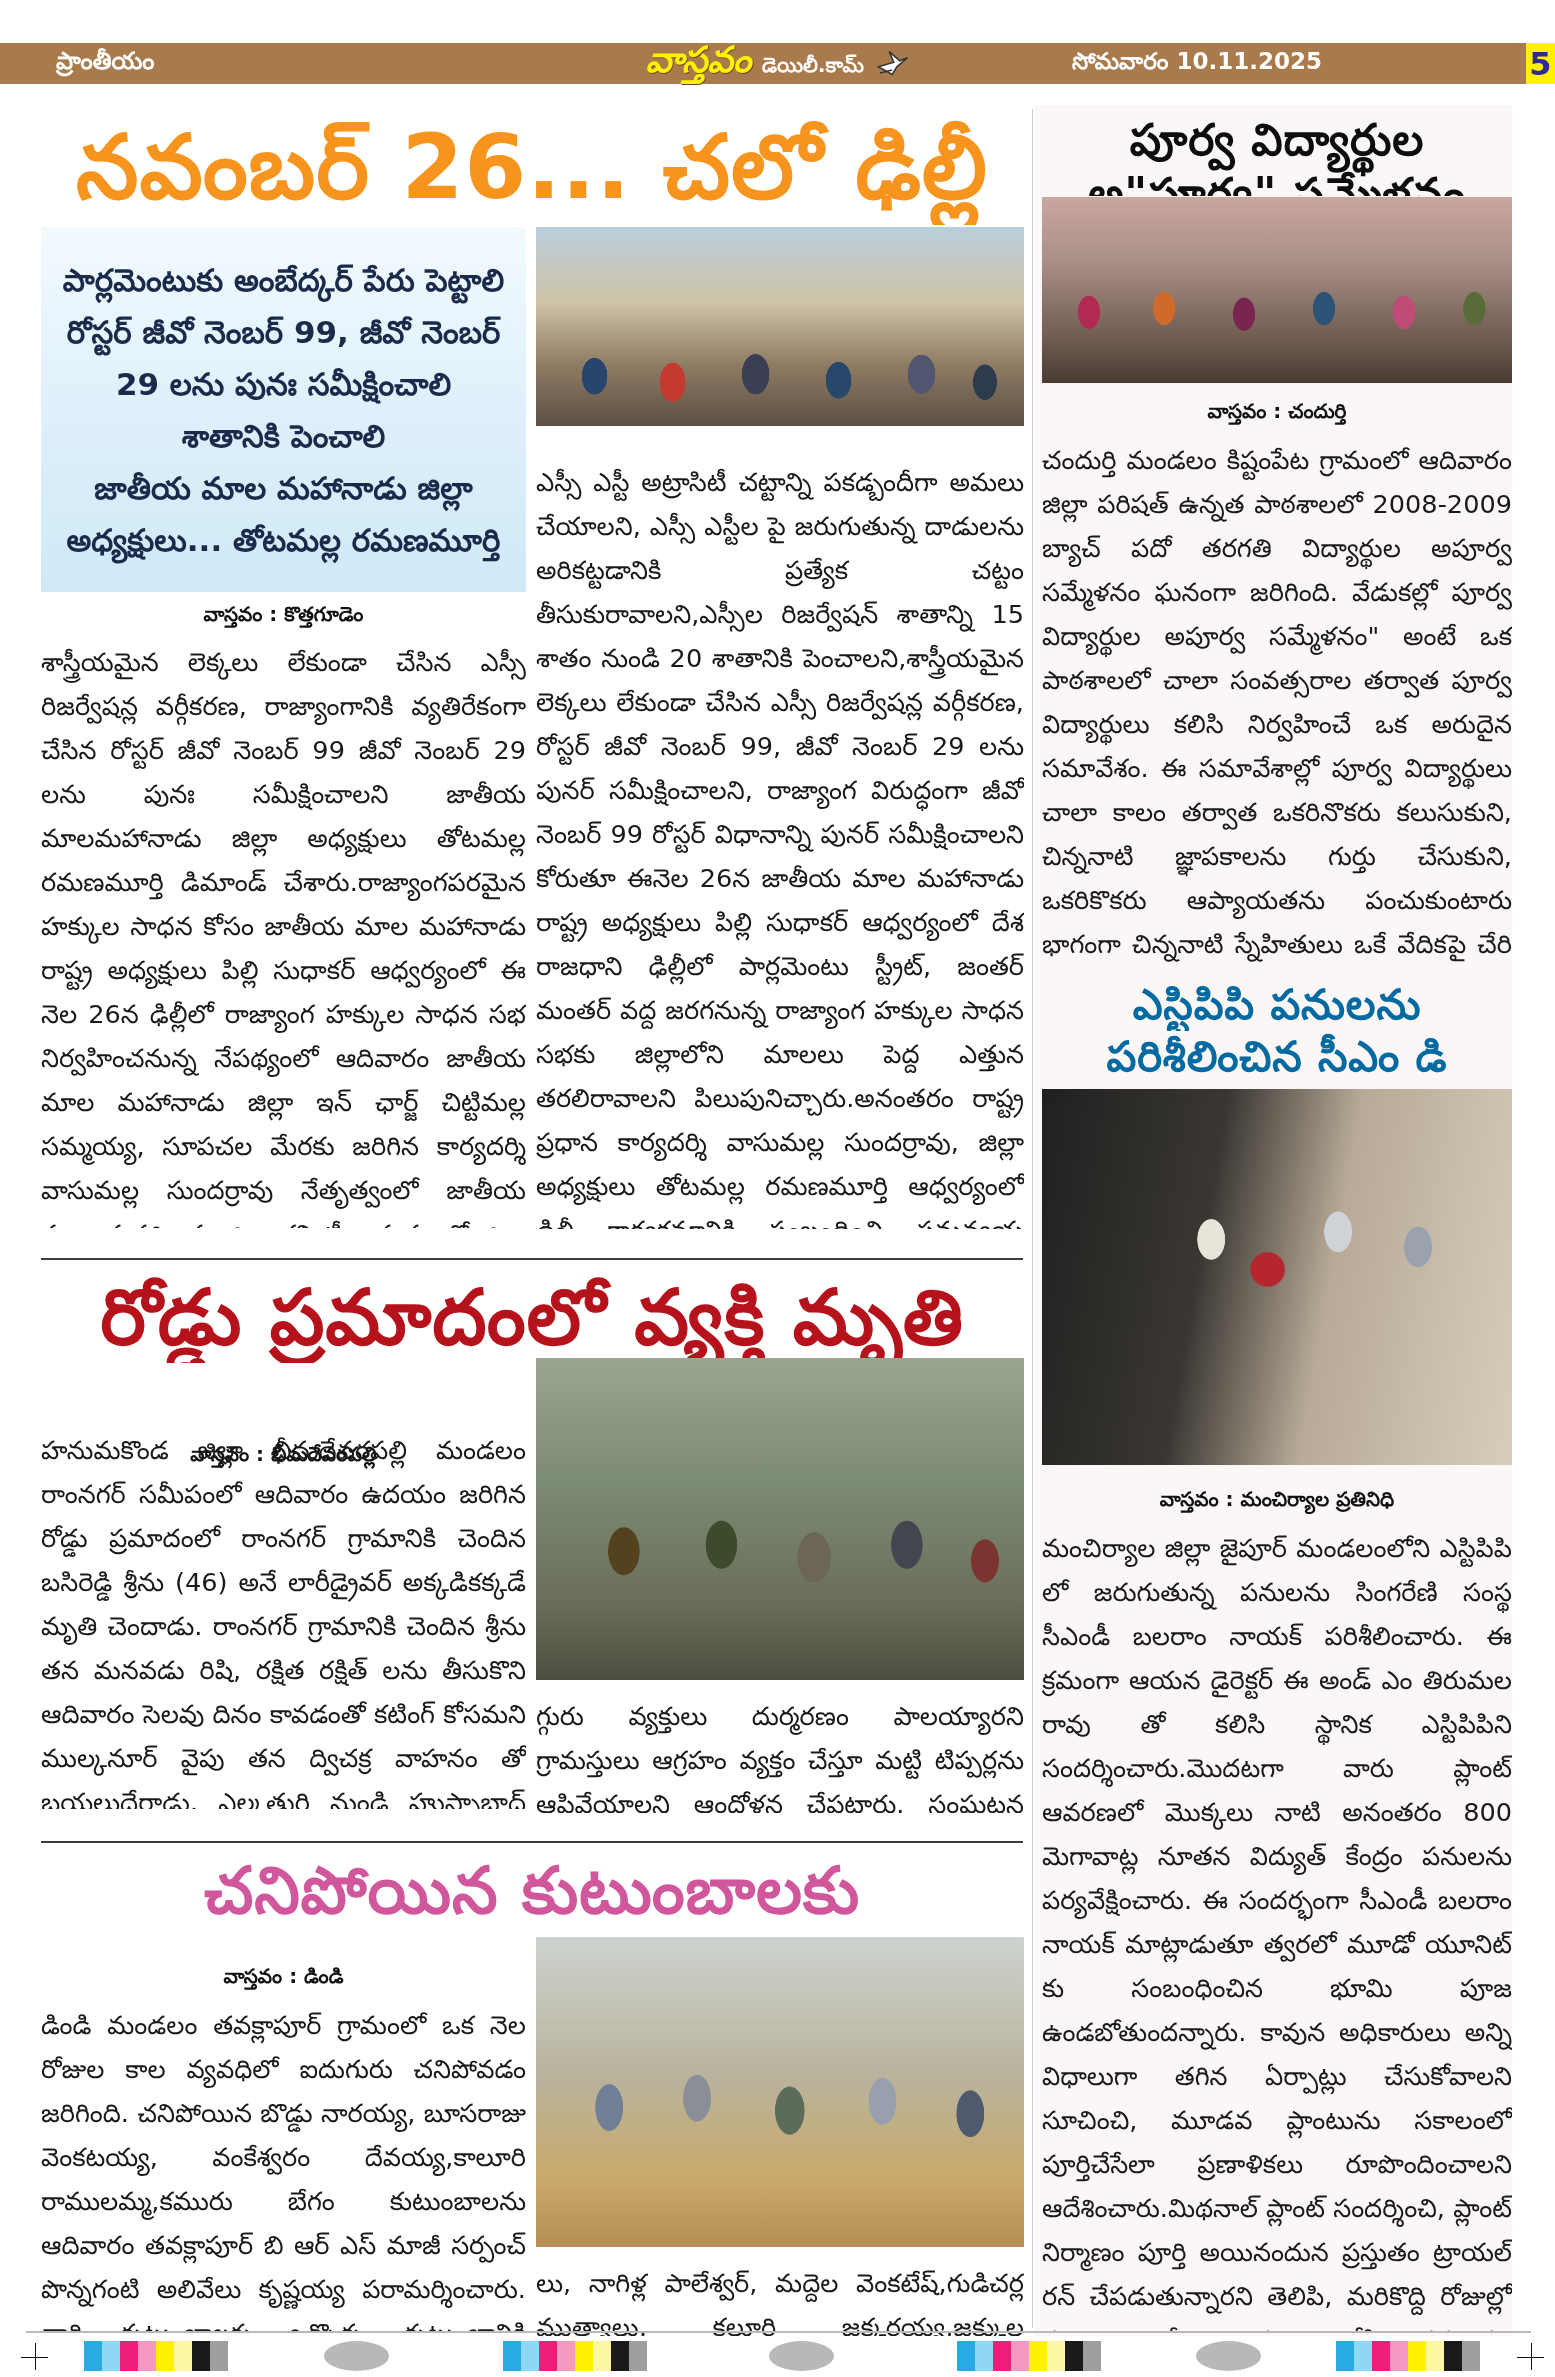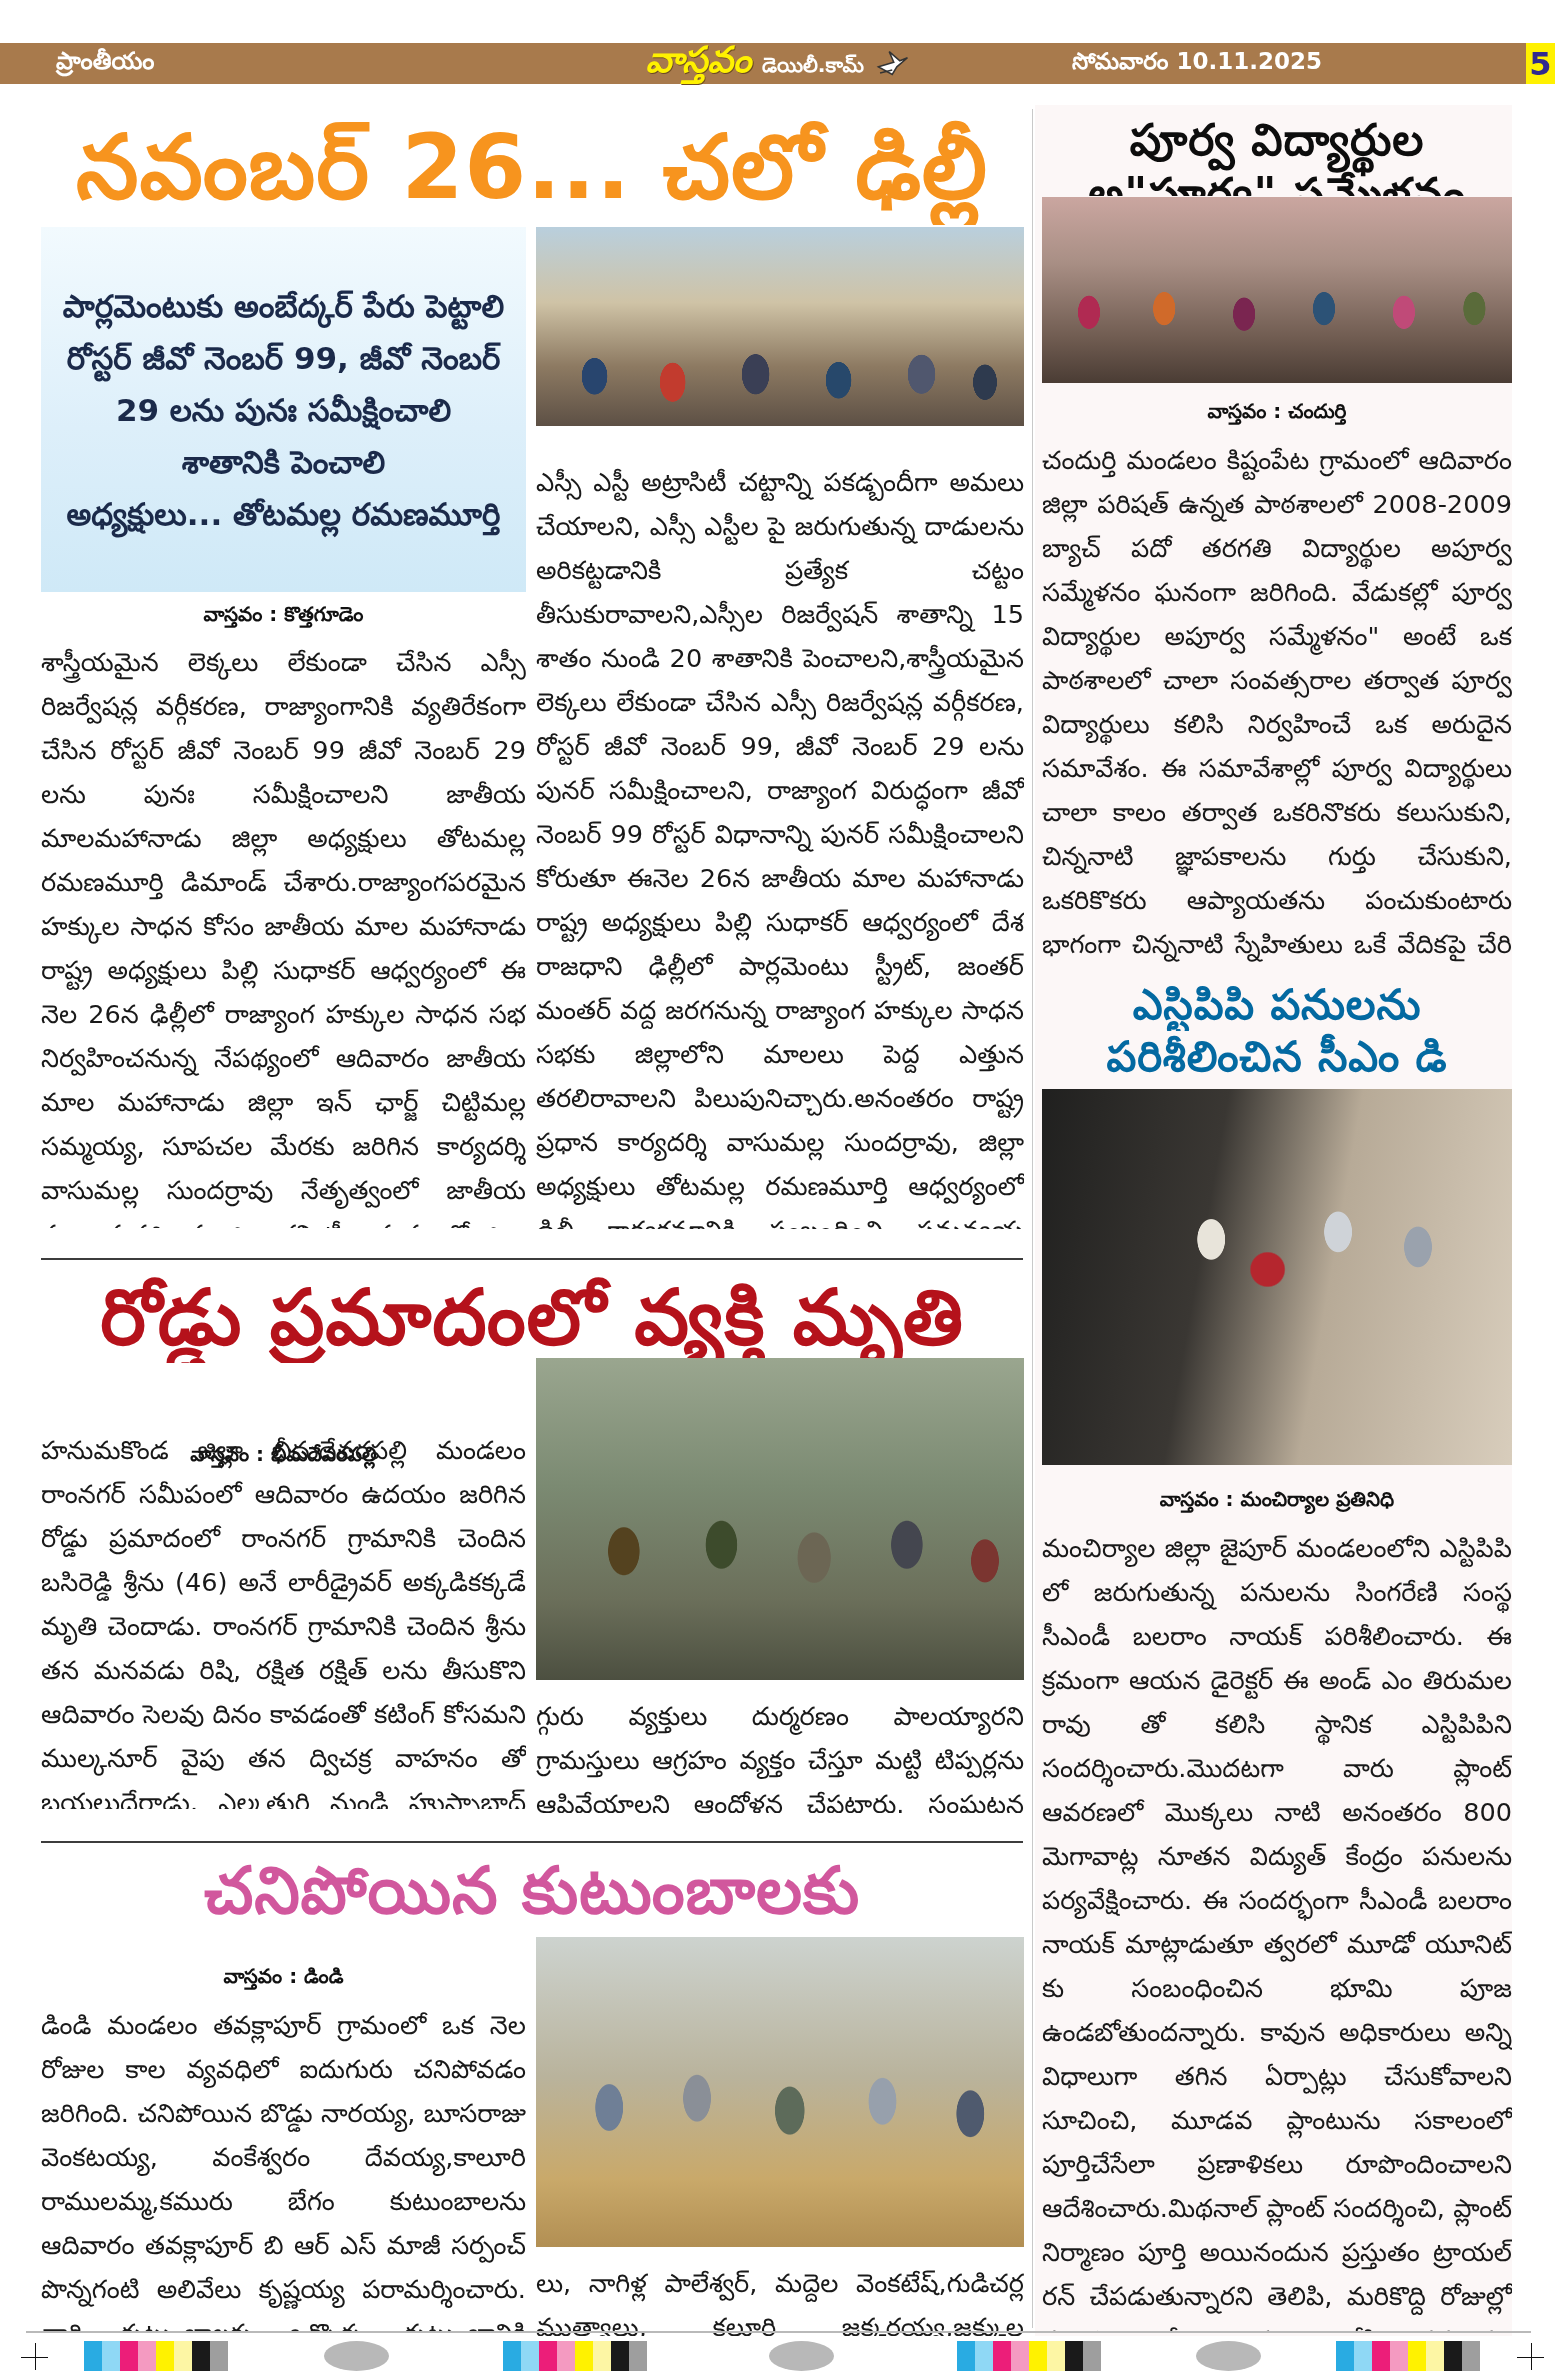--- a/index.html
+++ b/index.html
@@ -116,20 +116,21 @@
   <div class="abs rcol-bg"></div>
   <div class="abs vrule" style="left:1032px;top:109px;height:2219px;"></div>
 
   <div class="abs headline" id="headline1">నవంబర్ 26... చలో ఢిల్లీ</div>
 
   <div class="abs sumbox">
     <div>పార్లమెంటుకు అంబేద్కర్ పేరు పెట్టాలి</div>
     <div>రోస్టర్ జీవో నెంబర్ 99, జీవో నెంబర్</div>
     <div>29 లను పునః సమీక్షించాలి</div>
     <div>శాతానికి పెంచాలి</div>
+    <div>జాతీయ మాల మహానాడు జిల్లా</div>
     <div>అధ్యక్షులు... తోటమల్ల రమణమూర్తి</div>
   </div>
 
   <div class="abs photo photo1"></div>
 
   <div class="abs dateline" style="left:41px;top:602px;width:485px;">వాస్తవం : కొత్తగూడెం</div>
   <div class="abs bodytext" style="left:41px;top:640px;width:485px;height:588px;">శాస్త్రీయమైన లెక్కలు లేకుండా చేసిన ఎస్సీ రిజర్వేషన్ల వర్గీకరణ, రాజ్యాంగానికి వ్యతిరేకంగా చేసిన రోస్టర్ జీవో నెంబర్ 99 జీవో నెంబర్ 29 లను పునః సమీక్షించాలని జాతీయ మాలమహానాడు జిల్లా అధ్యక్షులు తోటమల్ల రమణమూర్తి డిమాండ్ చేశారు.రాజ్యాంగపరమైన హక్కుల సాధన కోసం జాతీయ మాల మహానాడు రాష్ట్ర అధ్యక్షులు పిల్లి సుధాకర్ ఆధ్వర్యంలో ఈ నెల 26న ఢిల్లీలో రాజ్యాంగ హక్కుల సాధన సభ నిర్వహించనున్న నేపథ్యంలో ఆదివారం జాతీయ మాల మహానాడు జిల్లా ఇన్ ఛార్జ్ చిట్టిమల్ల సమ్మయ్య, సూపచల మేరకు జరిగిన కార్యదర్శి వాసుమల్ల సుందర్రావు నేతృత్వంలో జాతీయ మాల మహానాడు జిల్లా కమిటీ ఆధ్వర్యంలో జిల్లా కేంద్రంలోని పోస్ట్ ఆఫీస్ సెంటర్ అంబేద్కర్ విగ్రహం వద్ద జాతీయ మాల మహానాదం కరస్పందనలు. ఈ సందర్భంగా జాతీయ మాల మహానాడు నియోజకవర్గ అధ్యక్షులు సెనగ ప్రభాకర్ అధ్యక్షతన నిర్వహించిన కార్యక్రమంలో జిల్లా అధ్యక్షులు తోటమల్ల రమణమూర్తి మాట్లాడుతూ పార్లమెంటుకు అంబేద్కర్ పేరు పెట్టాలని, ప్రైవేటు రంగాలలో రిజర్వేషన్ చట్టం తీసుకురావాలని, దళితులపై దాడులు అరికట్టే</div>
   <div class="abs bodytext" style="left:536px;top:460px;width:488px;height:769px;">ఎస్సీ ఎస్టీ అట్రాసిటీ చట్టాన్ని పకడ్బందీగా అమలు చేయాలని, ఎస్సీ ఎస్టీల పై జరుగుతున్న దాడులను అరికట్టడానికి ప్రత్యేక చట్టం తీసుకురావాలని,ఎస్సీల రిజర్వేషన్ శాతాన్ని 15 శాతం నుండి 20 శాతానికి పెంచాలని,శాస్త్రీయమైన లెక్కలు లేకుండా చేసిన ఎస్సీ రిజర్వేషన్ల వర్గీకరణ, రోస్టర్ జీవో నెంబర్ 99, జీవో నెంబర్ 29 లను పునర్ సమీక్షించాలని, రాజ్యాంగ విరుద్ధంగా జీవో నెంబర్ 99 రోస్టర్ విధానాన్ని పునర్ సమీక్షించాలని కోరుతూ ఈనెల 26న జాతీయ మాల మహానాడు రాష్ట్ర అధ్యక్షులు పిల్లి సుధాకర్ ఆధ్వర్యంలో దేశ రాజధాని ఢిల్లీలో పార్లమెంటు స్ట్రీట్, జంతర్ మంతర్ వద్ద జరగనున్న రాజ్యాంగ హక్కుల సాధన సభకు జిల్లాలోని మాలలు పెద్ద ఎత్తున తరలిరావాలని పిలుపునిచ్చారు.అనంతరం రాష్ట్ర ప్రధాన కార్యదర్శి వాసుమల్ల సుందర్రావు, జిల్లా అధ్యక్షులు తోటమల్ల రమణమూర్తి ఆధ్వర్యంలో ఢిల్లీ కార్యక్రమానికి సంబంధించి సమన్వయ కమిటీని నియమించారు.ఈ కమిటీకి కన్వీనర్లుగా శనగ ప్రభాకర్, దారా చిరంజీవి, సభ్యులుగా ఏడెల్లి గణపతి,జెట్టి మోహన్, మద్దేటి జయ, పుట్టి శ్రీను లను నియమించారు.ఈ కార్యక్రమంలో జిల్లా వర్కింగ్ కమిటీ అధ్యక్షులు ఏడేళ్ల గణపతి, జిల్లా నాయకులు జెట్టి మోహన్, దారా చిరంజీవి, మద్దేటి జయ,పుట్టి శ్రీను, చర్ల మండల అధ్యక్షులు తోటమల్ల గోపాలరావు, ఇల్లందు మండల అధ్యక్షులు గుర్రం భిక్షపతి, మండల యూత్ నాయకులు గౌతం,గౌర్రుమయిల్లు సుధాకర్, చెట్టి కుమలాకర్, గుర్రం చెన్నయ్య, గోలి రాకేష్ తదితరులు పాల్గొన్నారు.</div>
 
   <div class="abs rule" style="left:41px;top:1258px;width:982px;"></div>

